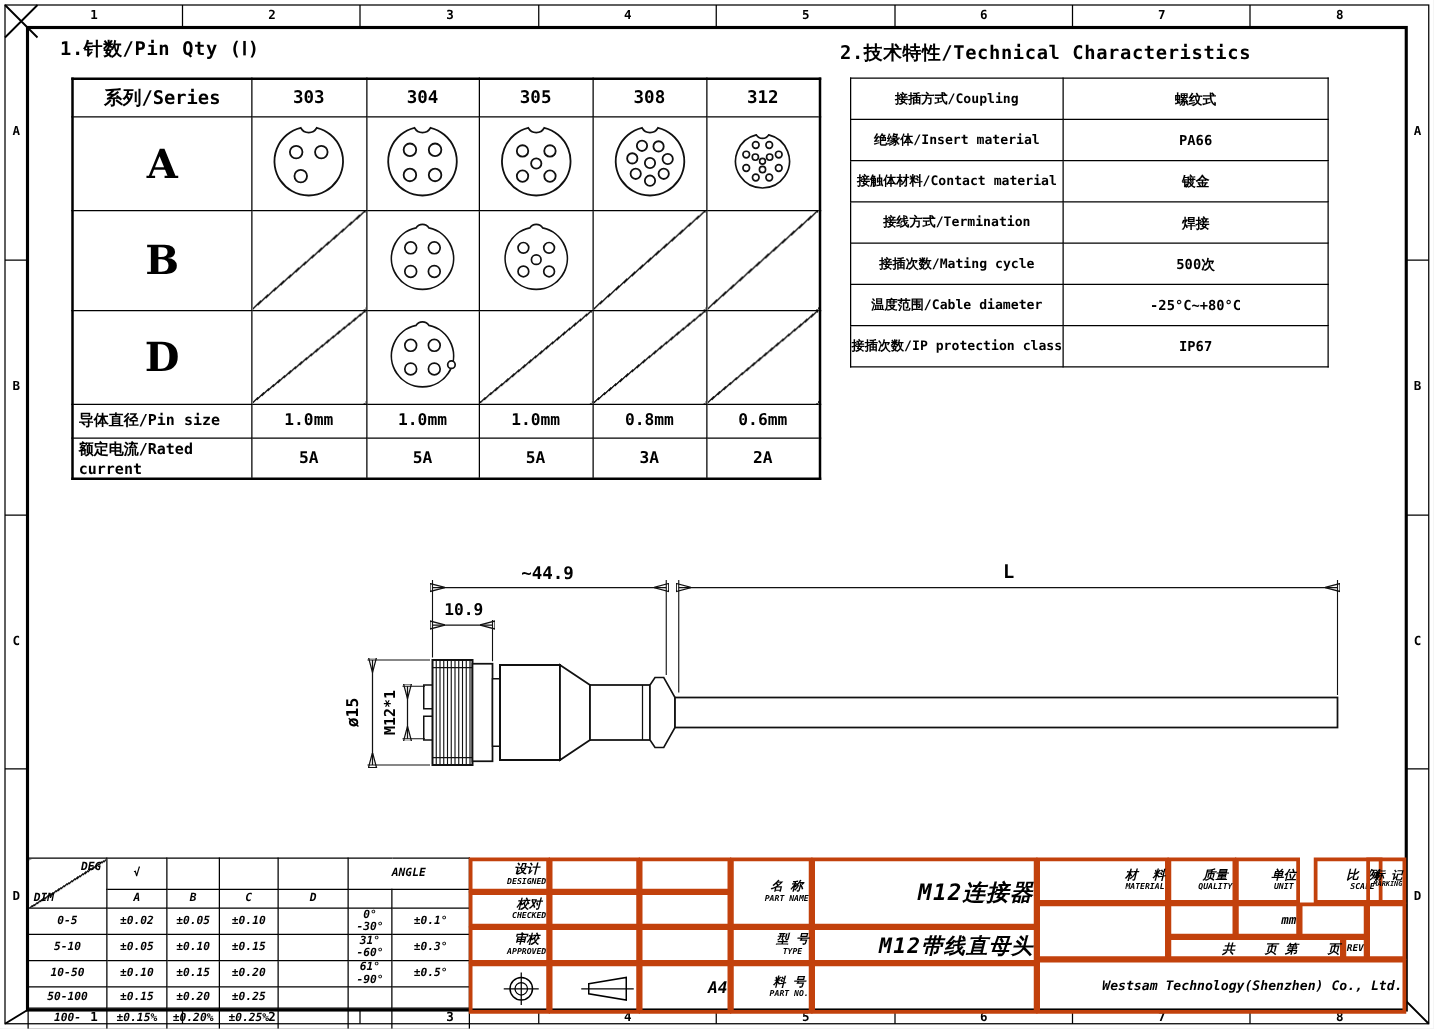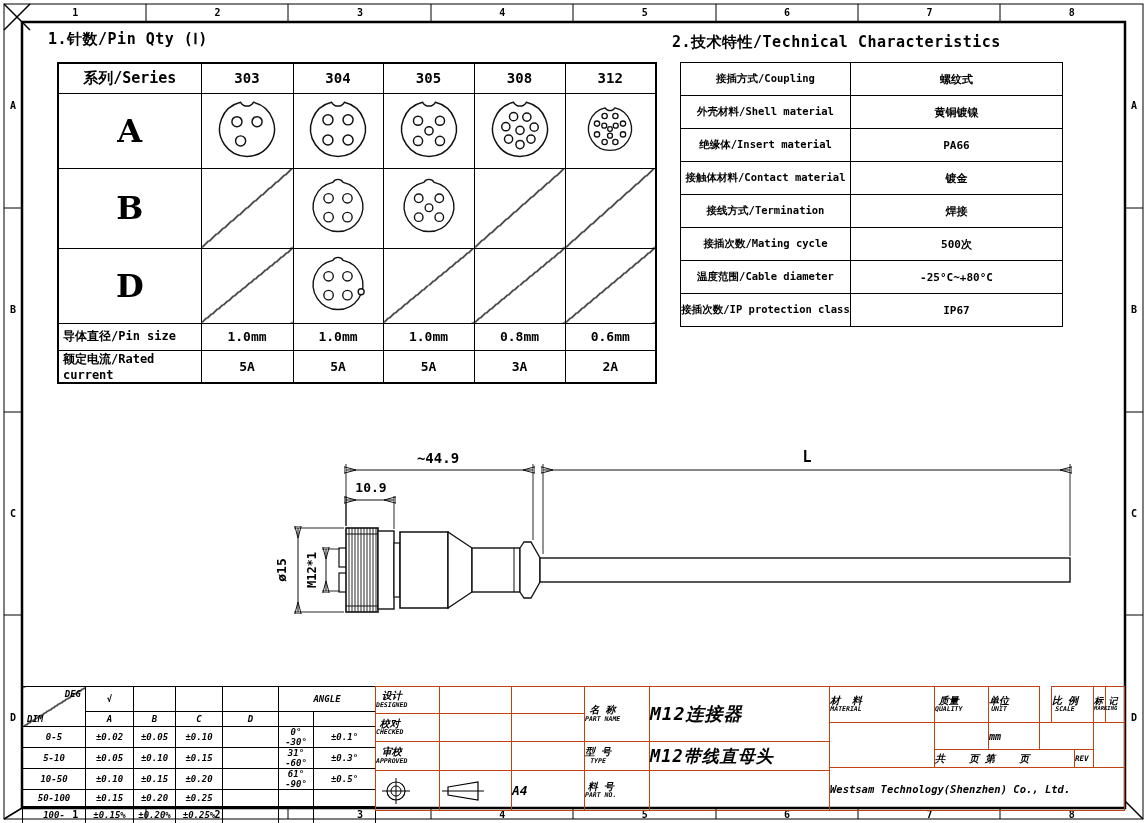--- a/index.html
+++ b/index.html
@@ -28,21 +28,21 @@
   .tech-table td{font-weight:bold;font-size:11px;}
   .tech-table .tl{font-size:10.5px;}
   
   .face path,.face circle{fill:#fff;stroke:#111;stroke-width:1.6;}
   
   .dimsvg line,.dimsvg path,.dimsvg rect,.dimsvg polygon{stroke:#111;fill:none;}
   .dimsvg .fill{fill:#fff;}
   .dimsvg text{fill:#000;font-family:"DejaVu Sans Mono","Liberation Mono",monospace;font-weight:bold;}
   
   .tb{position:absolute;left:22px;top:686px;width:880px;height:125px;font-style:italic;}
-  .cell{position:absolute;box-sizing:border-box;border:1px solid #c2410c;display:flex;align-items:center;justify-content:flex-start;background:#fff0;}
+  .cell{position:absolute;box-sizing:border-box;border:3px solid #c2410c;display:flex;align-items:center;justify-content:flex-end;background:#fff0;}
   .lbl2{display:flex;flex-direction:column;align-items:center;justify-content:center;line-height:1.05;}
   .lbl2 .zh{font-size:10px;font-weight:bold;}
   .lbl2 .en{font-size:6.5px;font-weight:bold;letter-spacing:0;}
   .tol{position:absolute;left:0;top:0;border:1px solid #000;}
   .tol td{font-size:9px;font-weight:bold;}
   .tol .rng{font-size:9px;}
   .diagcell{position:relative;background:linear-gradient(to bottom right,transparent calc(50% - 0.7px),#111 calc(50% - 0.7px),#111 calc(50% + 0.7px),transparent calc(50% + 0.7px));}
   .diagcell .deg{position:absolute;top:2px;right:4px;font-size:9px;font-weight:bold;}
   .diagcell .dim{position:absolute;bottom:2px;left:4px;font-size:9px;font-weight:bold;}
   .bigname{font-size:18px;font-weight:bold;letter-spacing:1px;}
@@ -248,24 +248,20 @@
     <colgroup>
         <col style="width:170px">
         <col style="width:212px">
       </colgroup>
     <tbody>
         <tr style="height:33px">
           <td class="tl">接插方式/Coupling</td>
           <td>螺纹式</td>
         </tr>
     <tr style="height:33px">
-          <td class="tl">外壳材料/Shell material</td>
-          <td>黄铜镀镍</td>
-        </tr>
-    <tr style="height:33px">
           <td class="tl">绝缘体/Insert material</td>
           <td>PA66</td>
         </tr>
     <tr style="height:33px">
           <td class="tl">接触体材料/Contact material</td>
           <td>镀金</td>
         </tr>
     <tr style="height:33px">
           <td class="tl">接线方式/Termination</td>
           <td>焊接</td>

